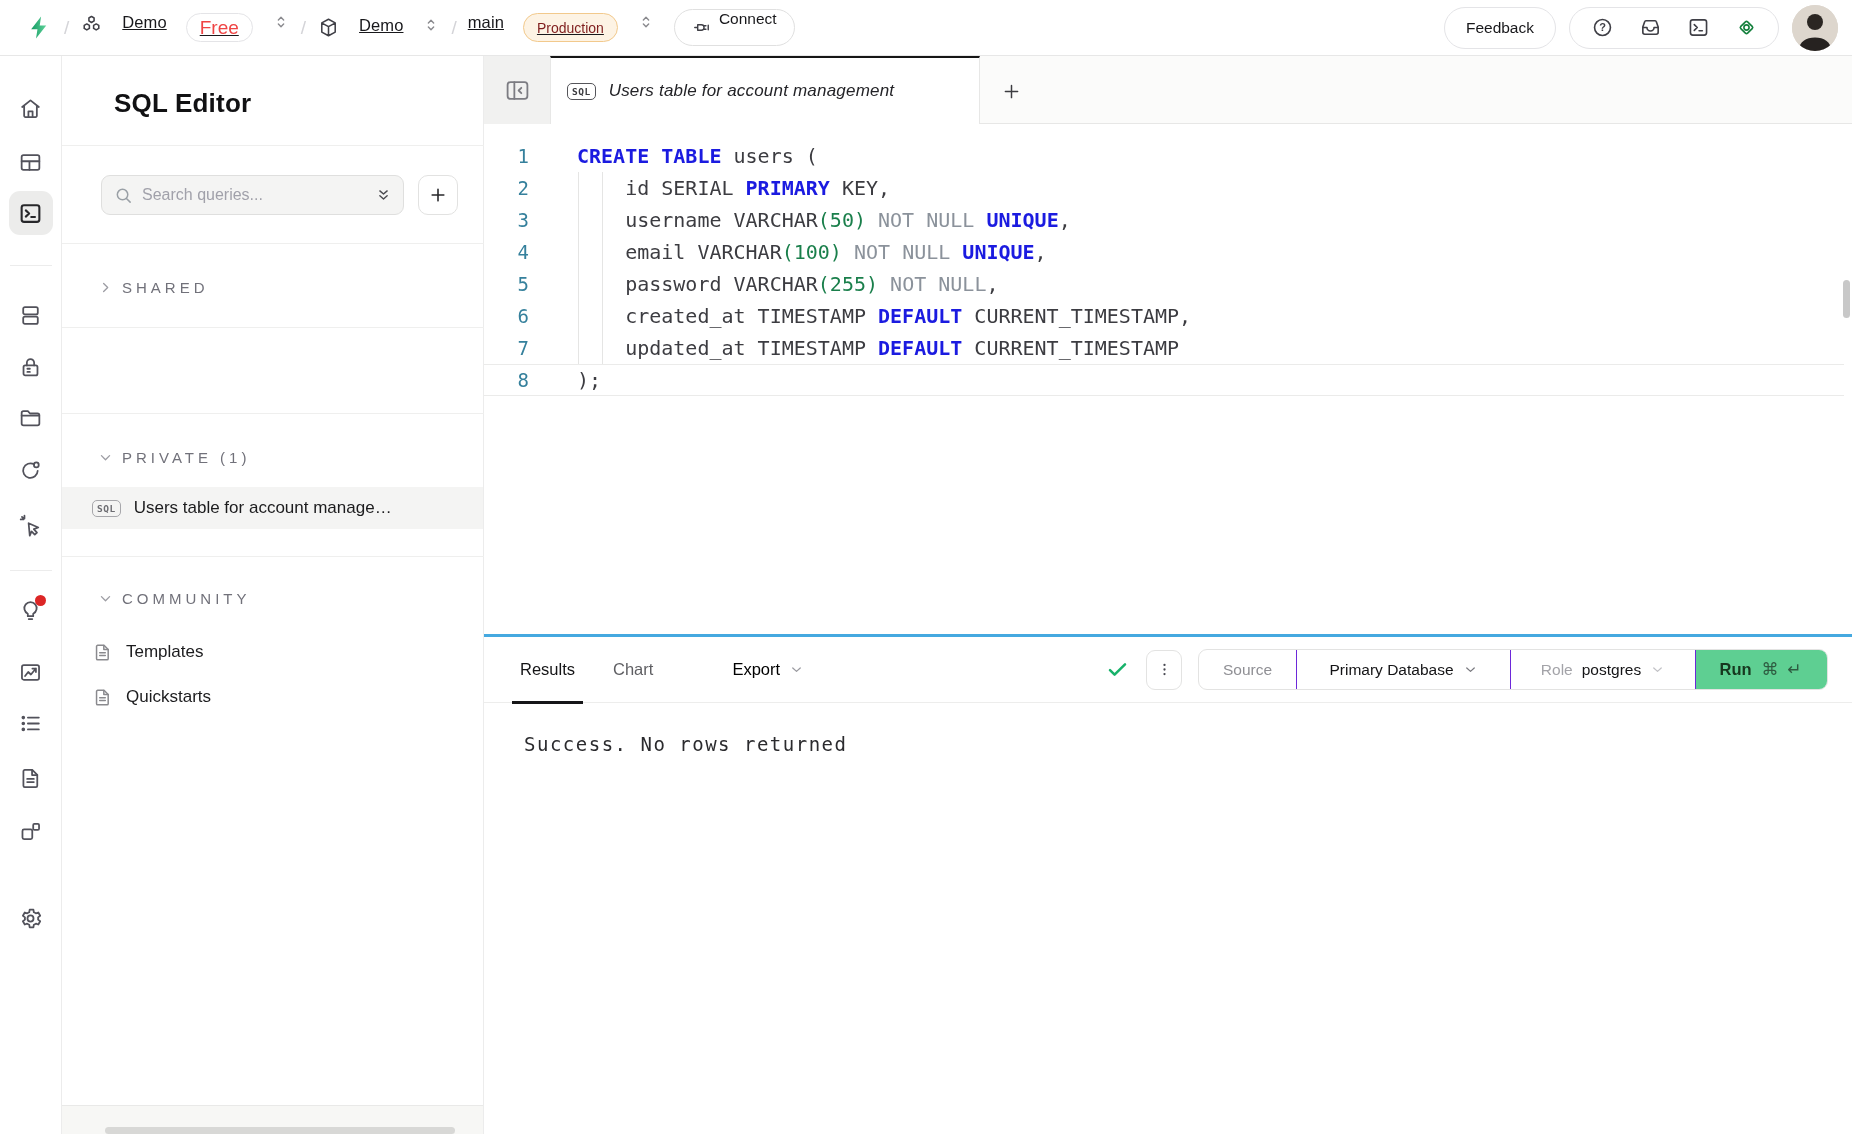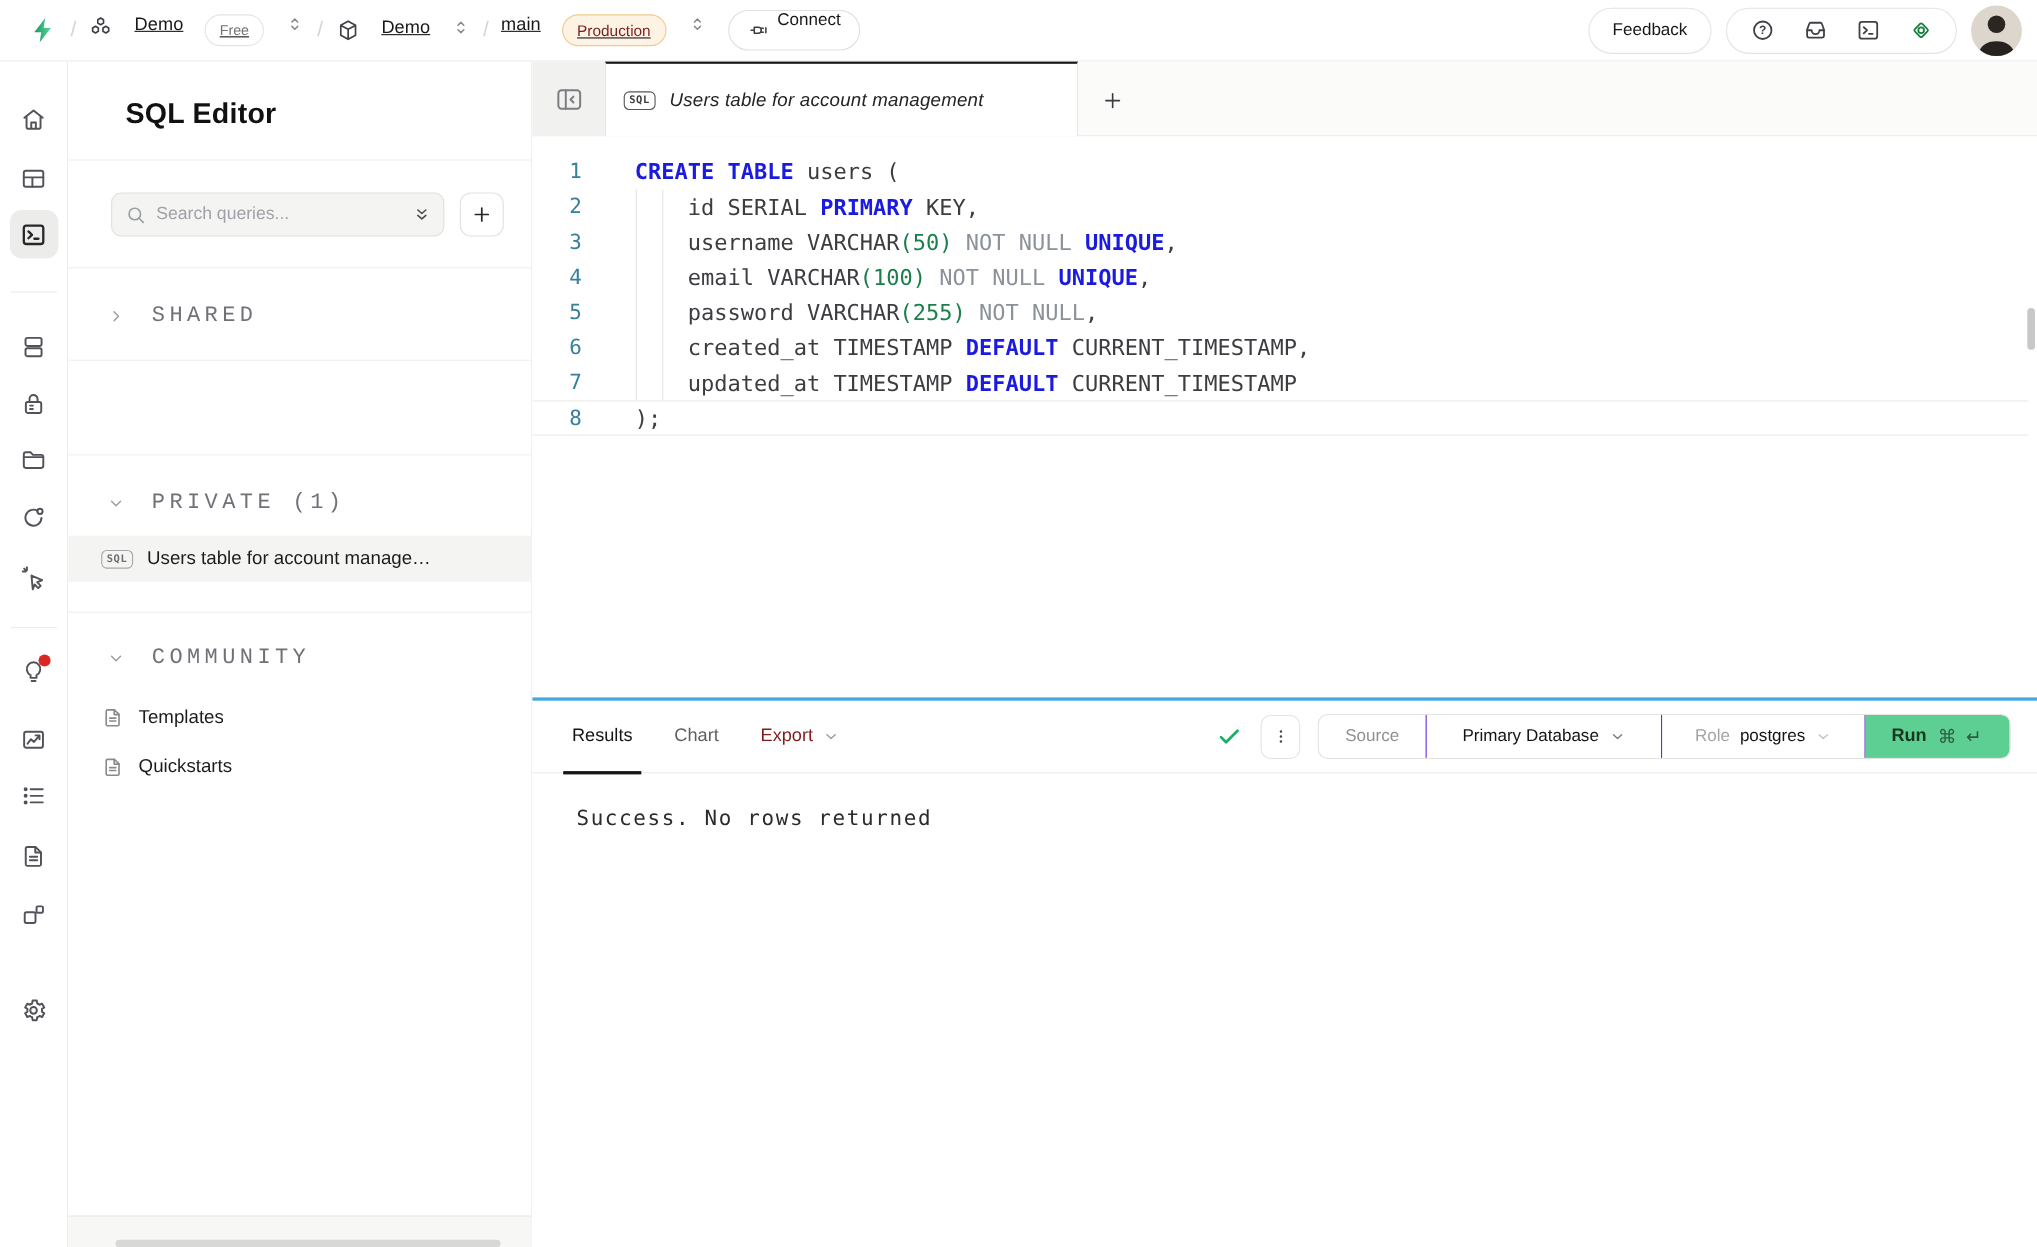--- a/index.html
+++ b/index.html
@@ -7,21 +7,21 @@
   body { font-family:"Liberation Sans", sans-serif; background:#fff; color:#18181b; position:relative; overflow:hidden; }
   .screen { position:absolute; inset:0; width:1852px; height:1134px; background:#fff; }
 
   
   .topbar { position:absolute; left:0; top:0; width:1852px; height:56px; background:#fff; border-bottom:1px solid #e7e7e7; display:flex; align-items:center; }
   .tb-left { display:flex; align-items:center; gap:11px; padding-left:26px; }
   .tb-right { margin-left:auto; display:flex; align-items:center; gap:13px; padding-right:14px; }
   .crumb-sep { color:#d4d4d8; font-size:19px; font-weight:300; }
   .crumb-group { display:flex; align-items:flex-start; gap:19px; cursor:pointer;text-decoration:underline; }
   .crumb-name { font-size:16.5px; color:#18181b; letter-spacing:.1px; }
-  .pill { display:inline-flex; align-items:center; justify-content:center; height:29px; padding:0 13px; border-radius:15px; border:1px solid #e4e4e7; font-size:13px; color:#737373; background:#fff; }
+  .pill { display:inline-flex; align-items:center; justify-content:center; height:29px; padding:0 13px; border-radius:15px; border:1px solid #e4e4e7; font-size:19px; color:#ef4444; background:#fff; }
   .pill.production { background:#fdf3e4; border-color:#f2c98c; color:#7f1d1d; font-size:14px; }
   .icon { display:inline-flex; align-items:center; justify-content:center; color:#3f3f46; }
   .connect-btn { display:inline-flex; gap:8px; height:37px; padding:0 17px; border:1px solid #e0e0e0; border-radius:19px; background:#fff; font-size:15.5px; color:#18181b; margin-left:8px; cursor:pointer; }
   .feedback-btn { display:inline-flex; align-items:center; height:42px; padding:0 21px; border:1px solid #e4e4e7; border-radius:21px; background:#fff; font-size:15.5px; color:#18181b; cursor:pointer; }
   .icon-group { display:flex; align-items:center; height:42px; border:1px solid #e4e4e7; border-radius:21px; padding:0 8px; }
   .icon-group .ig-btn { width:48px; height:40px; display:flex; align-items:center; justify-content:center; cursor:pointer; }
   .avatar { width:46px; height:46px; border-radius:50%; overflow:hidden; background:#ddd7cf; position:relative; cursor:pointer; }
 
   
   .rail { position:absolute; left:0; top:56px; width:62px; height:1078px; background:#fff; border-right:1px solid #ececec; }
@@ -31,21 +31,21 @@
   .red-dot { position:absolute; top:7px; right:7px; width:11px; height:11px; border-radius:50%; background:#dc2626; }
 
   
   .sidebar { position:absolute; left:62px; top:56px; width:422px; height:1078px; background:#fff; border-right:1px solid #ececec; }
   .sb-title { position:absolute; left:52px; top:32px; font-size:26px; font-weight:700; color:#111113; letter-spacing:.2px; }
   .sb-div { position:absolute; left:0; width:422px; height:1px; background:#efefee; }
   .search-box { position:absolute; left:39px; top:119px; width:303px; height:40px; background:#f4f4f3; border:1px solid #dfdfde; border-radius:9px; display:flex; align-items:center; padding:0 10px 0 12px; }
   .search-box input { border:none; outline:none; background:transparent; flex:1; font-size:16px; color:#3f3f46; font-family:"Liberation Sans",sans-serif; margin-left:9px; }
   .search-box input::placeholder { color:#a1a1aa; }
   .add-btn { position:absolute; left:356px; top:119px; width:40px; height:40px; background:#fff; border:1px solid #e2e2e1; border-radius:10px; display:flex; align-items:center; justify-content:center; color:#27272a; cursor:pointer; }
-  .section-hd { position:absolute; left:0; width:422px; height:30px; display:flex; align-items:center; gap:25px; padding-left:36px; cursor:pointer; font-family:Liberation Mono, monospace; font-size:20px; letter-spacing:4px; color:#71717a; }
+  .section-hd { position:absolute; left:0; width:422px; height:30px; display:flex; align-items:center; gap:9px; padding-left:36px; cursor:pointer; font-family:Liberation Sans, sans-serif; font-size:15px; letter-spacing:4px; color:#71717a; }
   .section-hd .chev { color:#9c9ca3; }
   .sb-item { position:absolute; left:0; width:421px; height:42px; display:flex; align-items:center; gap:13px; padding-left:30px; cursor:pointer; }
   .sb-item.selected { background:#f4f4f3; }
   .sb-item .label { font-size:17px; color:#1c1c1e; white-space:nowrap; overflow:hidden; text-overflow:ellipsis; max-width:272px; }
   .sql-chip { display:inline-flex; align-items:center; justify-content:center; border:1.4px solid #a7a7ab; border-radius:5px; padding:2px 4px; font-family:"DejaVu Sans Mono",monospace; font-size:9.5px; font-weight:bold; color:#6d6d72; letter-spacing:.5px; }
   .sb-footer { position:absolute; left:0; top:1049px; width:421px; height:29px; background:#f7f7f5; border-top:1px solid #e9e9e8; }
   .hscroll-thumb { position:absolute; left:43px; bottom:0; width:350px; height:7px; border-radius:4px; background:#d8d8d6; cursor:pointer; }
 
   
   .main { position:absolute; left:484px; top:56px; width:1368px; height:1078px; background:#fff; }
@@ -71,21 +71,21 @@
   .indent-guide { position:absolute; width:1px; background:#e5e5e4; top:48px; height:192px; }
   .active-line { position:absolute; left:0; top:240px; width:1360px; height:32px; border-top:1px solid #ebebea; border-bottom:1px solid #ebebea; }
   .vscroll-thumb { position:absolute; right:2px; top:156px; width:7px; height:38px; border-radius:4px; background:#c8c8c8; cursor:pointer; }
 
   
   .results { position:absolute; left:0; top:578px; width:1368px; height:500px; background:#fff; border-top:3px solid #45a9e0; }
   .res-toolbar { position:absolute; left:0; top:0; width:1368px; height:66px; border-bottom:1px solid #ededec; display:flex; align-items:center; padding:0 24px 0 28px; }
   .res-tab { height:66px; display:flex; align-items:center; padding:0 8px; margin-right:22px; font-size:16.5px; color:#5f5f63; cursor:pointer; position:relative; }
   .res-tab.active { color:#141416; font-weight:500; }
   .res-tab.active::after { content:""; position:absolute; left:0; right:0; bottom:-1px; height:3px; background:#161618; }
-  .res-tab.dim { color:#7f1d1d; }
+  .res-tab.dim { color:#000000;margin-left:41px; }
   .res-tab .chev { margin-left:9px; display:flex; }
   .res-right { margin-left:auto; display:flex; align-items:center; gap:16px; }
   .kebab-btn { width:36px; height:40px; border:1px solid #e3e3e2; border-radius:9px; background:#fff; display:flex; align-items:center; justify-content:center; cursor:pointer; }
   .ctl-group { display:flex; align-items:stretch; height:41px; border:1px solid #e3e3e2; border-radius:9px; background:#fff; overflow:hidden; }
   .ctl-seg { display:flex; align-items:center; justify-content:center; gap:9px; padding:0 18px; border-right:1px solid #6d28d9; font-size:15.5px; cursor:pointer; }
   .ctl-seg.source { color:#8f8f94; width:98px; }
   .ctl-seg.db { color:#141416; width:214px; }
   .ctl-seg.role { width:185px; }
   .ctl-seg.role .role-lbl { color:#a3a3a8; }
   .ctl-seg.role .role-val { color:#141416; }

